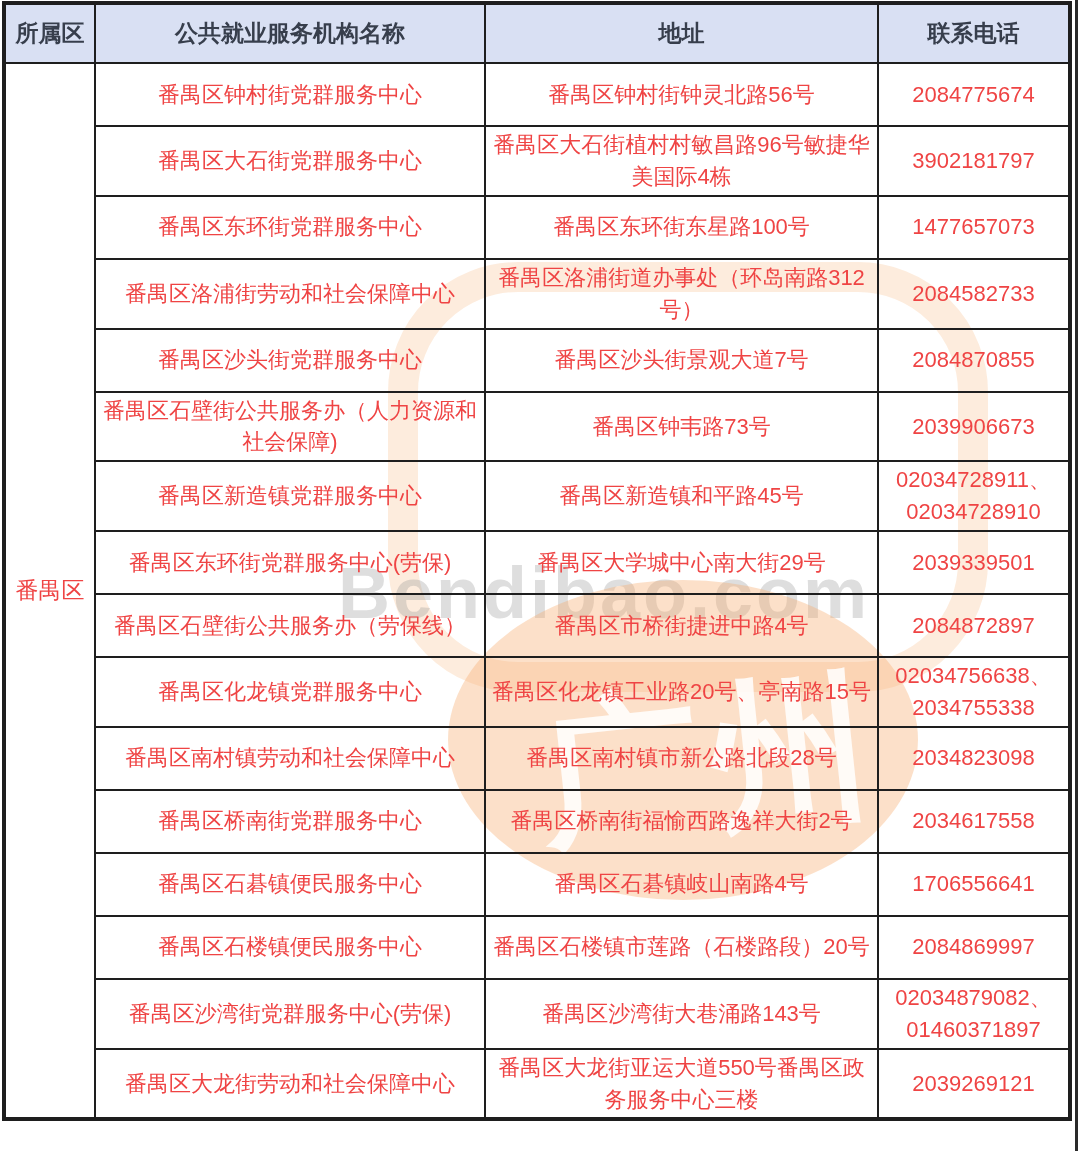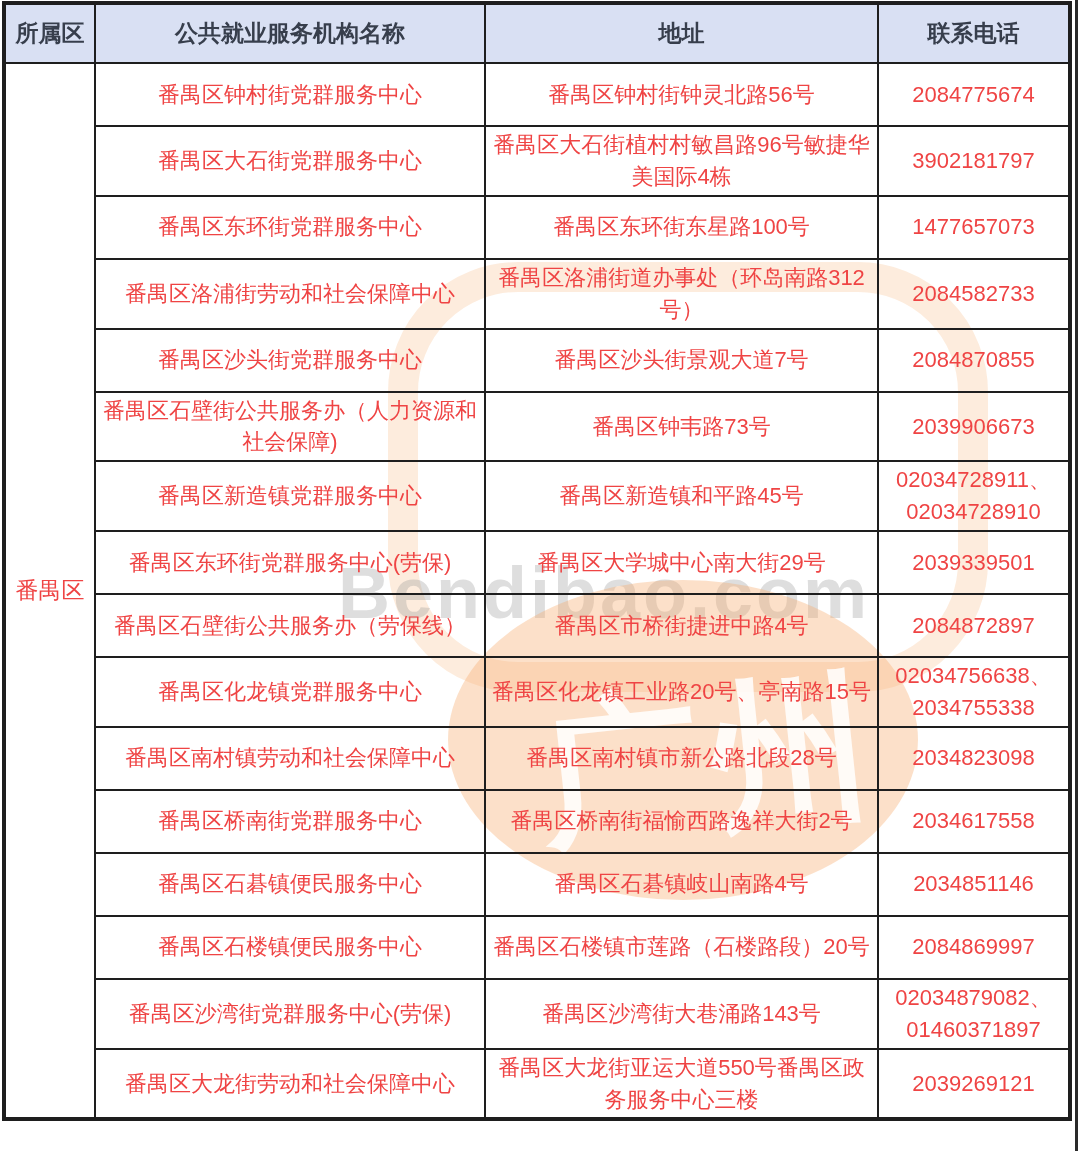--- a/index.html
+++ b/index.html
@@ -154,21 +154,21 @@
     <td class="phone">2034823098</td>
   </tr>
         <tr>
     <td class="inst">番禺区桥南街党群服务中心</td>
     <td class="addr">番禺区桥南街福愉西路逸祥大街2号</td>
     <td class="phone">2034617558</td>
   </tr>
         <tr>
     <td class="inst">番禺区石碁镇便民服务中心</td>
     <td class="addr">番禺区石碁镇岐山南路4号</td>
-    <td class="phone">2034851146</td>
+    <td class="phone">1706556641</td>
   </tr>
         <tr>
     <td class="inst">番禺区石楼镇便民服务中心</td>
     <td class="addr">番禺区石楼镇市莲路（石楼路段）20号</td>
     <td class="phone">2084869997</td>
   </tr>
         <tr>
     <td class="inst">番禺区沙湾街党群服务中心(劳保)</td>
     <td class="addr">番禺区沙湾街大巷涌路143号</td>
     <td class="phone">02034879082、

